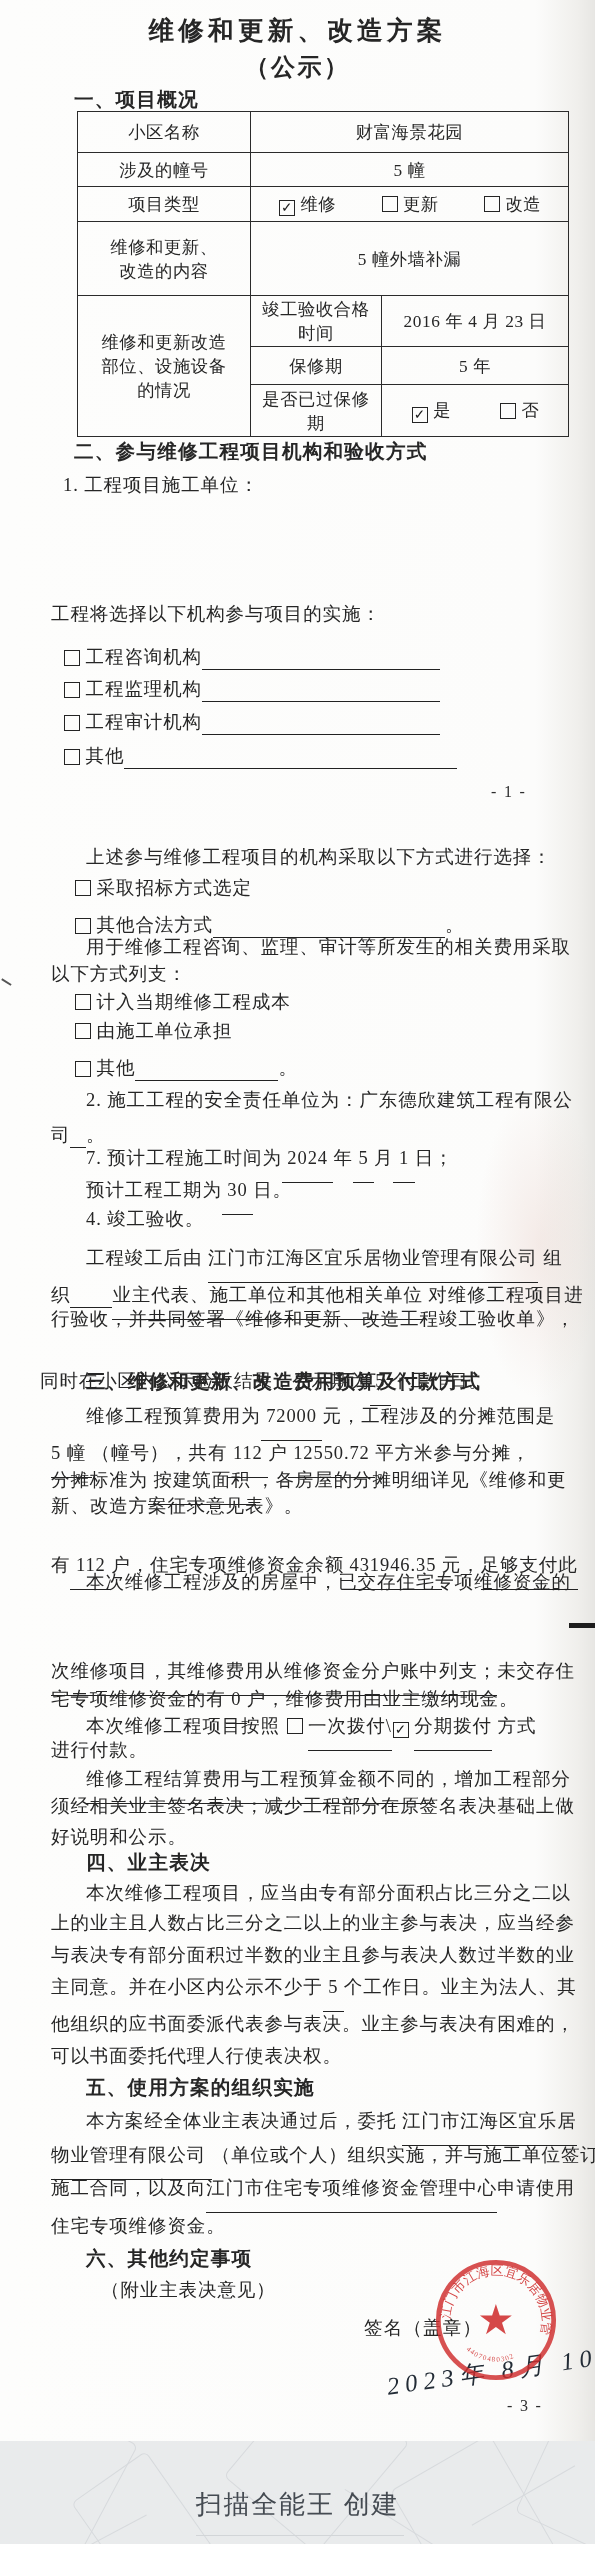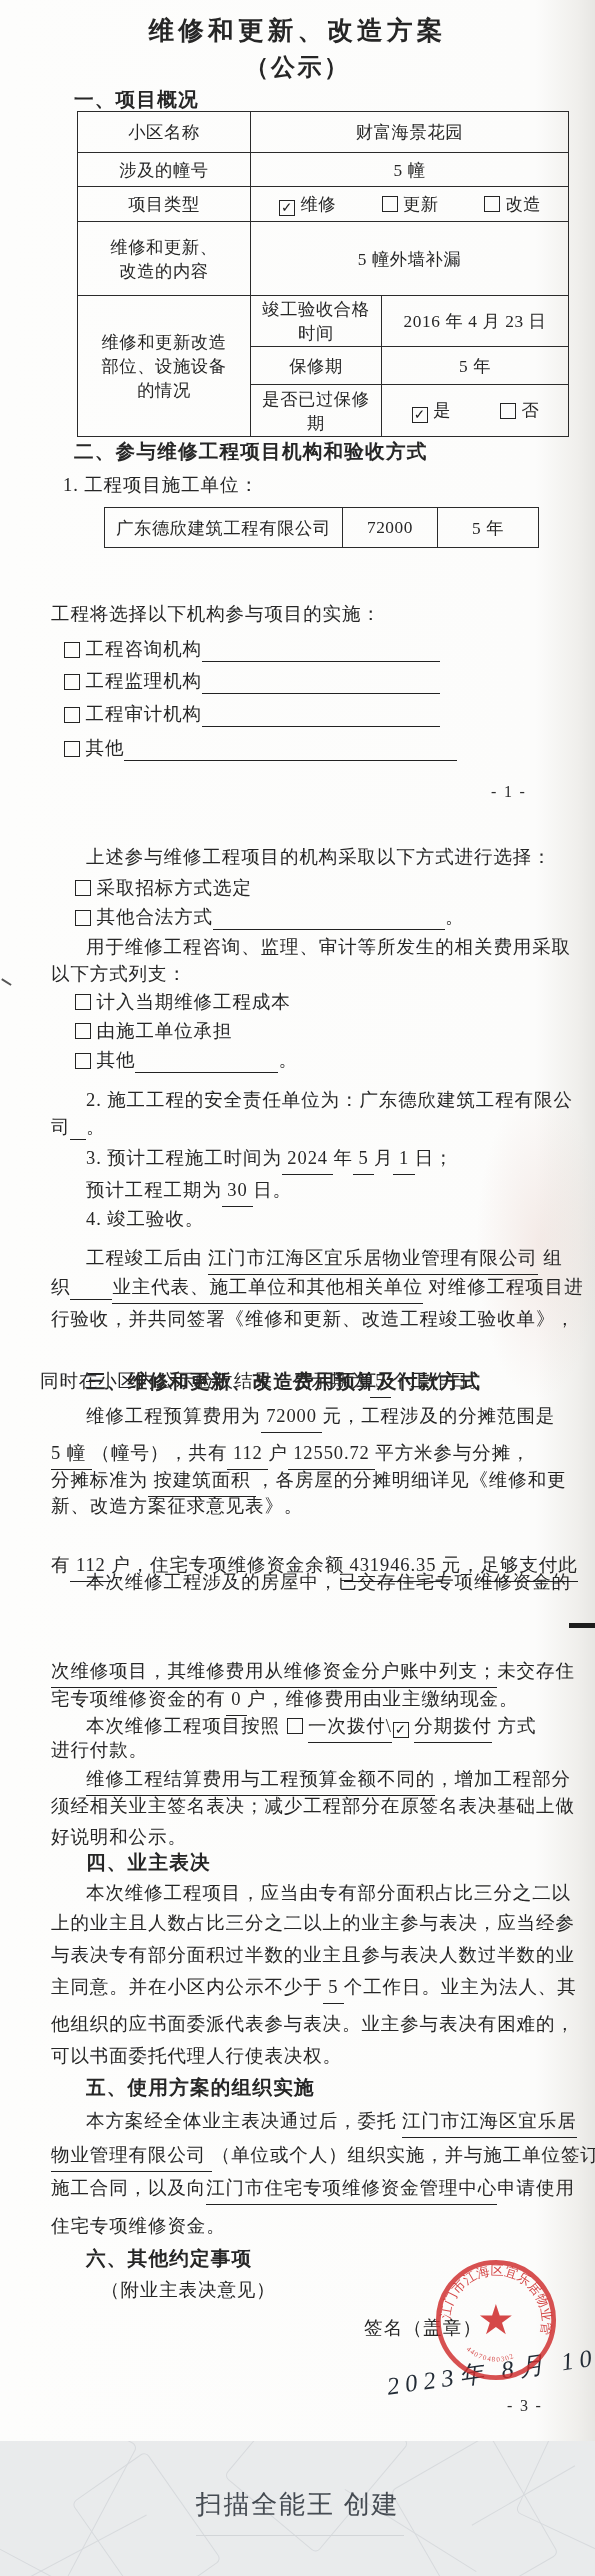--- a/index.html
+++ b/index.html
@@ -7,38 +7,38 @@
        font-family:"Liberation Serif","DejaVu Serif",serif;color:#262626;overflow:hidden;}
   .paper{position:absolute;left:0;top:0;width:595px;height:2441px;
          background:linear-gradient(90deg,#fdfdfc 0%,#fcfcfb 90%,#f0efec 97%,#e7e6e3 100%);}
   .blob{position:absolute;left:476px;top:1089px;width:125px;height:310px;
         background:radial-gradient(closest-side,rgba(213,166,152,0.20),rgba(213,166,152,0));}
   .ln{position:absolute;white-space:nowrap;font-size:18.5px;line-height:25px;letter-spacing:0.9px;}
   .ctr{left:0;width:595px;text-align:center;}
   .t1{font-size:25.6px;font-weight:bold;letter-spacing:4.2px;}
   .t2{font-size:24px;font-weight:bold;letter-spacing:2.4px;}
   .hb{font-weight:bold;font-size:19.6px;letter-spacing:1.2px;}
-  .u{border-bottom:1.2px solid #222;padding-bottom:6px;}
+  .u{border-bottom:1.2px solid #222;padding-bottom:14px;}
   .blank{display:inline-block;height:1.05em;vertical-align:bottom;}
   .cbx{display:inline-block;width:16px;height:16px;border:1.8px solid #242424;box-sizing:border-box;
        vertical-align:-2.4px;margin:0 5.4px 0 1.2px;text-align:center;line-height:13px;font-size:13.7px;
        font-weight:bold;font-family:"DejaVu Sans",sans-serif;color:#1c1c1c;}
   table.doc{border-collapse:collapse;position:absolute;table-layout:fixed;}
   table.doc td,table.doc th{border:1.5px solid #2b2b2b;text-align:center;vertical-align:middle;
        font-size:17.3px;font-weight:normal;letter-spacing:0.6px;padding:1.2px 4.8px;}
   .optrow{display:flex;justify-content:space-around;align-items:flex-start;}
   .pageno{font-size:16px;letter-spacing:1.8px;color:#2e2e2e;}
   .edge-dash{position:absolute;right:0;top:1623px;width:26px;height:5.4px;background:#1d1d1d;}
   .mark-left{position:absolute;left:1.2px;top:981px;width:10.7px;height:1.8px;background:#555;
        transform:rotate(32deg);}
   .sign{position:absolute;font-size:18.5px;letter-spacing:1.2px;}
   .hand{position:absolute;font-size:24.4px;color:#232c36;transform:rotate(-8deg);
         font-style:italic;letter-spacing:6px;white-space:nowrap;}
   .seal{position:absolute;left:433px;top:2257px;opacity:0.93;}
-  .footer{position:absolute;left:0;top:2441px;width:595px;height:135px;background:#e9ebec;overflow:hidden;}
+  .footer{position:absolute;left:0;top:2441px;width:595px;height:103px;background:#e9ebec;overflow:hidden;}
   .fs{position:absolute;border:1.2px solid #d7dadd;border-radius:6px;}
   .fline{position:absolute;background:#d7dadd;height:1.2px;}
   .fw{position:absolute;left:0;top:46px;width:595px;text-align:center;font-size:26px;
       color:#454b52;letter-spacing:1.8px;font-family:"Liberation Sans","DejaVu Sans",sans-serif;}
   .funder{position:absolute;left:196px;top:94px;width:208px;border-top:1.2px solid #d2d5d8;}
 </style>
 </head>
 <body>
 
 <div class="paper"></div>
@@ -101,25 +101,20 @@
 <div class="ln hb" style="top:439px;left:74px;">二、参与维修工程项目机构和验收方式</div>
 <div class="ln" style="top:473px;left:63px;">1. 工程项目施工单位：</div>
 
 <table class="doc" style="top:507px;left:104px;width:435px;">
   <colgroup>
       <col style="width:238px">
       <col style="width:95px">
       <col style="width:101px">
     </colgroup>
   <tbody>
-  <tr style="height:40px;">
-    <td>广东德欣建筑工程有限公司</td>
-    <td>72000</td>
-    <td>5 年</td>
-  </tr>
 </tbody>
   </table>
 
 <div class="ln" style="top:602px;left:51px;">工程将选择以下机构参与项目的实施：</div>
 <div class="ln" style="top:636px;left:63px;"><span class="cbx"></span><span>工程咨询机构</span><span class="u blank" style="width: 238px;"></span></div>
 <div class="ln" style="top:668px;left:63px;"><span class="cbx"></span><span>工程监理机构</span><span class="u blank" style="width: 238px;"></span></div>
 <div class="ln" style="top:701px;left:63px;"><span class="cbx"></span><span>工程审计机构</span><span class="u blank" style="width: 238px;"></span></div>
 <div class="ln" style="top:735px;left:63px;"><span class="cbx"></span><span>其他</span><span class="u blank" style="width: 333px;"></span></div>
 <div class="ln pageno" style="top:779px;left:491px;">- 1 -</div>
 
@@ -128,21 +123,21 @@
 <div class="ln" style="top:845px;left:86px;"><span>上述参与维修工程项目的机构采取以下方式进行选择：</span></div>
 <div class="ln" style="top:876px;left:74px;"><span class="cbx"></span><span>采取招标方式选定</span></div>
 <div class="ln" style="top:904px;left:74px;"><span class="cbx"></span><span>其他合法方式</span><span class="u blank" style="width: 232px;"></span><span>。</span></div>
 <div class="ln" style="top:935px;left:86px;"><span>用于维修工程咨询、监理、审计等所发生的相关费用采取</span></div>
 <div class="ln" style="top:962px;left:51px;"><span>以下方式列支：</span></div>
 <div class="ln" style="top:990px;left:74px;"><span class="cbx"></span><span>计入当期维修工程成本</span></div>
 <div class="ln" style="top:1019px;left:74px;"><span class="cbx"></span><span>由施工单位承担</span></div>
 <div class="ln" style="top:1047px;left:74px;"><span class="cbx"></span><span>其他</span><span class="u blank" style="width: 143px;"></span><span>。</span></div>
 <div class="ln" style="top:1088px;left:86px;"><span>2. 施工工程的安全责任单位为：广东德欣建筑工程有限公</span></div>
 <div class="ln" style="top:1114px;left:51px;"><span>司</span><span class="u blank" style="width: 15.5px;"></span><span>。</span></div>
-<div class="ln" style="top:1146px;left:86px;"><span>3. 预计工程施工时间为</span><span class="u"> 2024 </span><span>年</span><span class="u"> 5 </span><span>月</span><span class="u"> 1 </span><span>日；</span></div>
+<div class="ln" style="top:1146px;left:86px;"><span>7. 预计工程施工时间为</span><span class="u"> 2024 </span><span>年</span><span class="u"> 5 </span><span>月</span><span class="u"> 1 </span><span>日；</span></div>
 <div class="ln" style="top:1178px;left:86px;"><span>预计工程工期为</span><span class="u"> 30 </span><span>日。</span></div>
 <div class="ln" style="top:1207px;left:86px;"><span>4. 竣工验收。</span></div>
 <div class="ln" style="top:1246px;left:86px;"><span>工程竣工后由 </span><span class="u">江门市江海区宜乐居物业管理有限公司</span><span> 组</span></div>
 <div class="ln" style="top:1274px;left:51px;"><span>织</span><span class="u blank" style="width: 42px;"></span><span class="u">业主代表、施工单位和其他相关单位</span><span> 对维修工程项目进</span></div>
 <div class="ln" style="top:1307px;left:51px;"><span>行验收，并共同签署《维修和更新、改造工程竣工验收单》，</span></div>
 <div class="ln" style="top:1337px;left:40px;margin-top:32px;"><span>同时在小区内公示验收结果，公示期为</span><span class="u">  5  </span><span>个工作日。</span></div>
 <div class="ln hb" style="top:1369px;left:86px;">三、维修和更新、改造费用预算及付款方式</div>
 <div class="ln" style="top:1404px;left:86px;"><span>维修工程预算费用为</span><span class="u"> 72000 </span><span>元，工程涉及的分摊范围是</span></div>
 <div class="ln" style="top:1441px;left:51px;"><span class="u"> 5 幢 </span><span>（幢号），共有</span><span class="u"> 112 </span><span>户</span><span class="u"> 12550.72 </span><span>平方米参与分摊，</span></div>
 <div class="ln" style="top:1468px;left:51px;"><span>分摊标准为</span><span class="u"> 按建筑面积 </span><span>，各房屋的分摊明细详见《维修和更</span></div>

